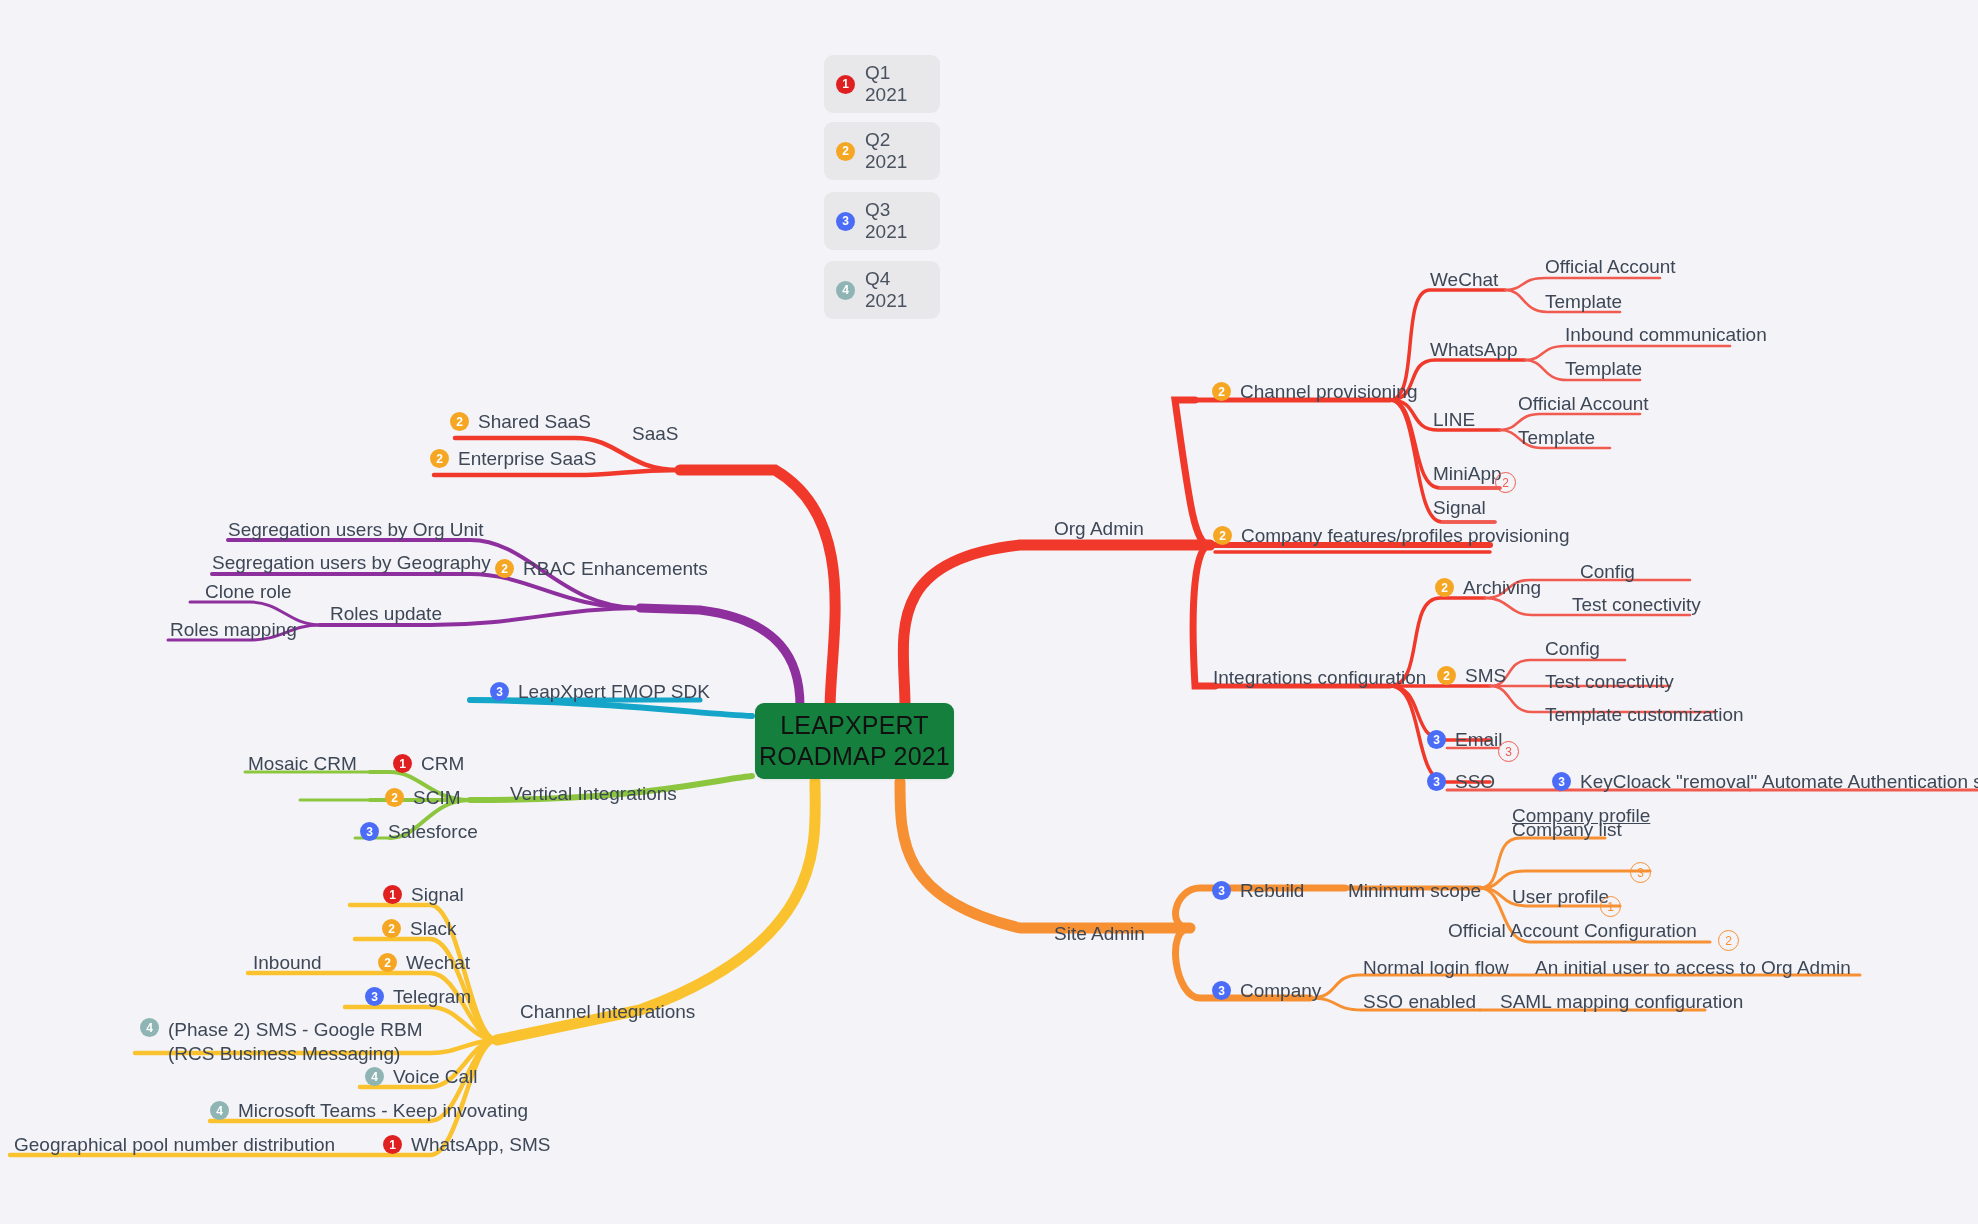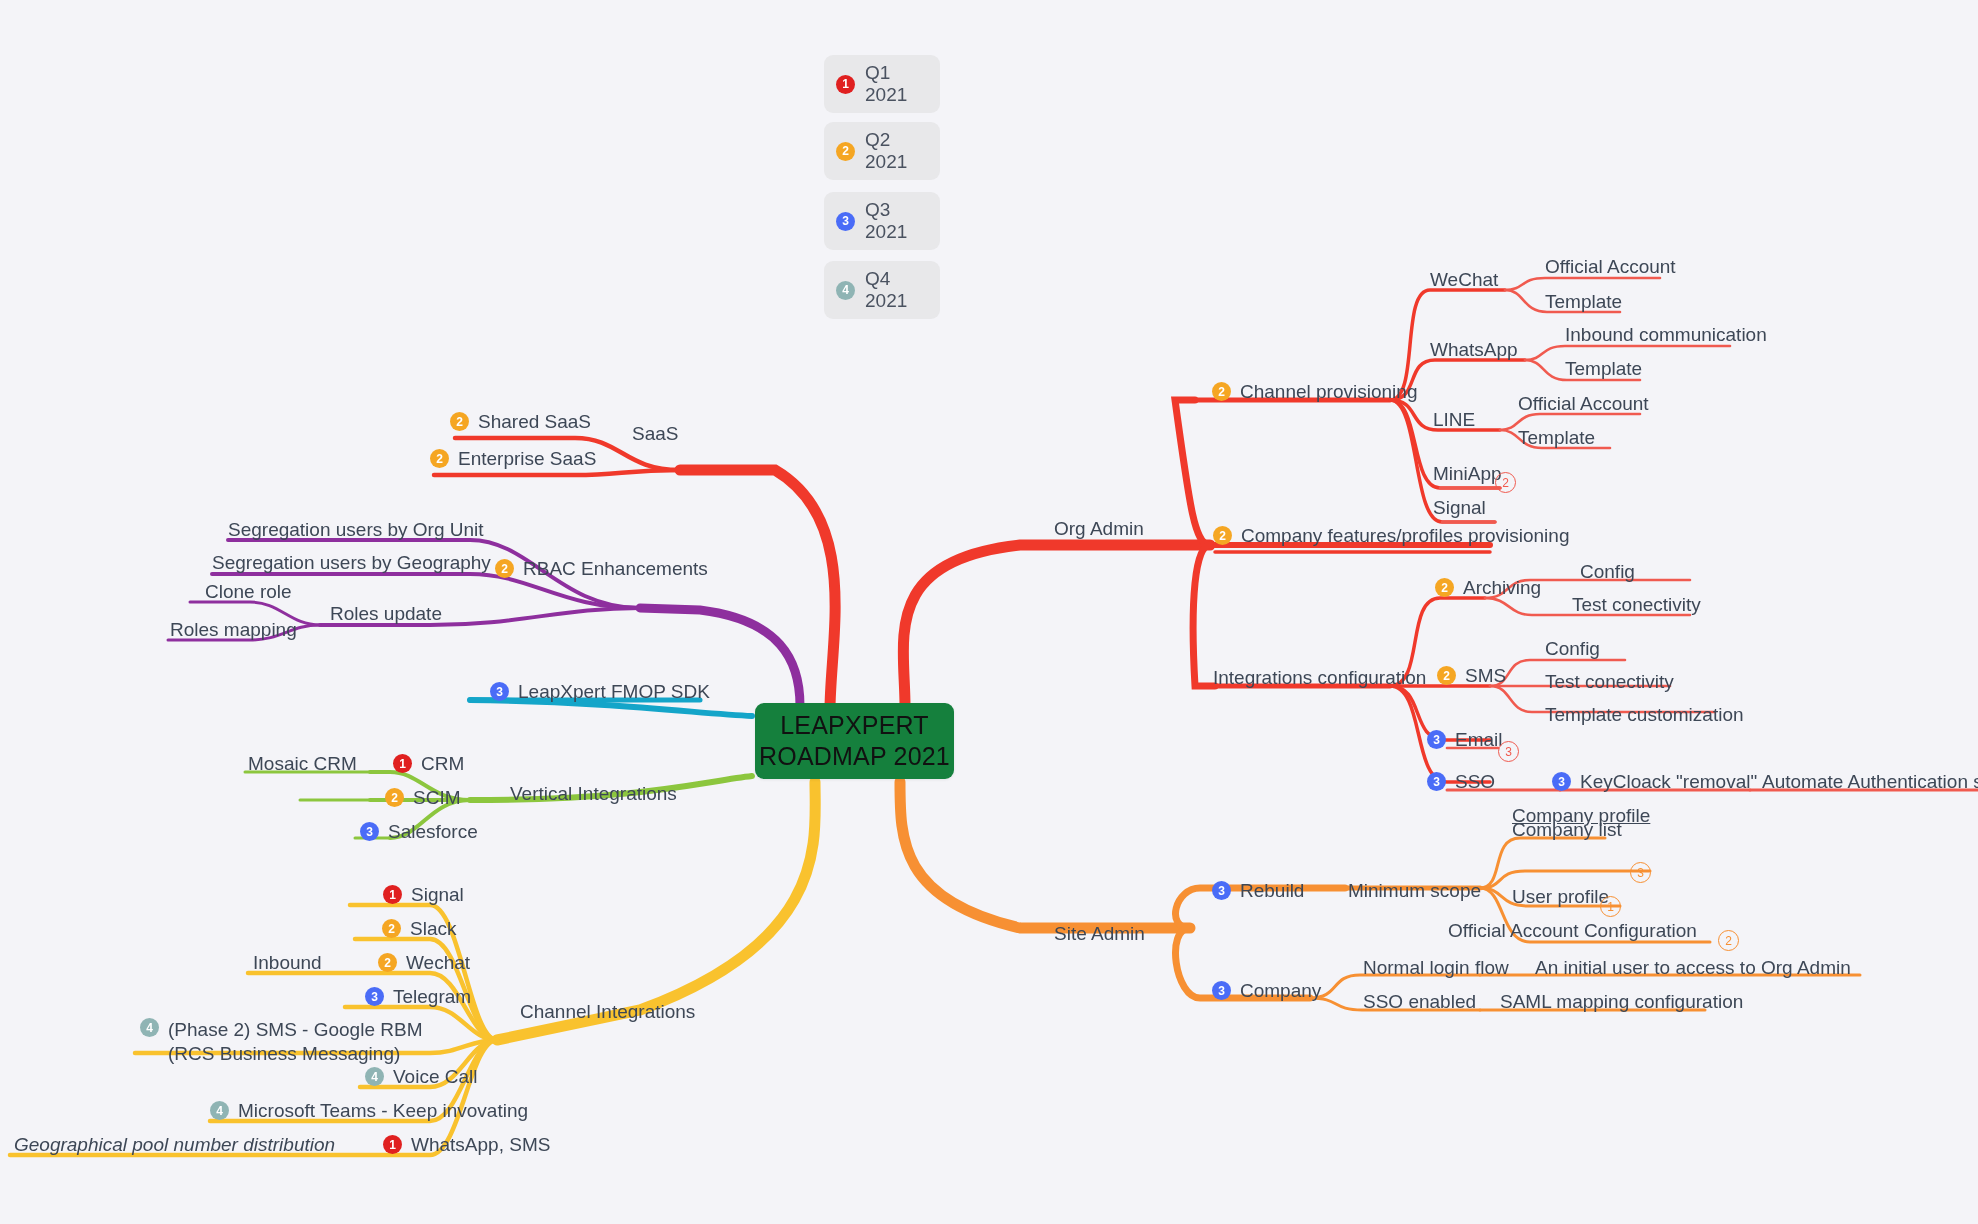--- a/index.html
+++ b/index.html
@@ -290,21 +290,21 @@
     <span class="lbl">Voice Call</span>
   </div>
   <div class="node" style="left:210px;top:1099px;">
     <span class="badge q4">4</span>
     <span class="lbl">Microsoft Teams - Keep invovating</span>
   </div>
   <div class="node" style="left:383px;top:1133px;">
     <span class="badge q1">1</span>
     <span class="lbl">WhatsApp, SMS</span>
   </div>
-  <div class="node" style="left:14px;top:1133px;font-style:italic;">
+  <div class="node" style="left:14px;top:1133px;">
     <span class="lbl">Geographical pool number distribution</span>
   </div>
 
   <div class="node" style="left:1054px;top:517px;">
     <span class="lbl">Org Admin</span>
   </div>
   <div class="node" style="left:1212px;top:380px;">
     <span class="badge q2">2</span>
     <span class="lbl">Channel provisioning</span>
   </div>

